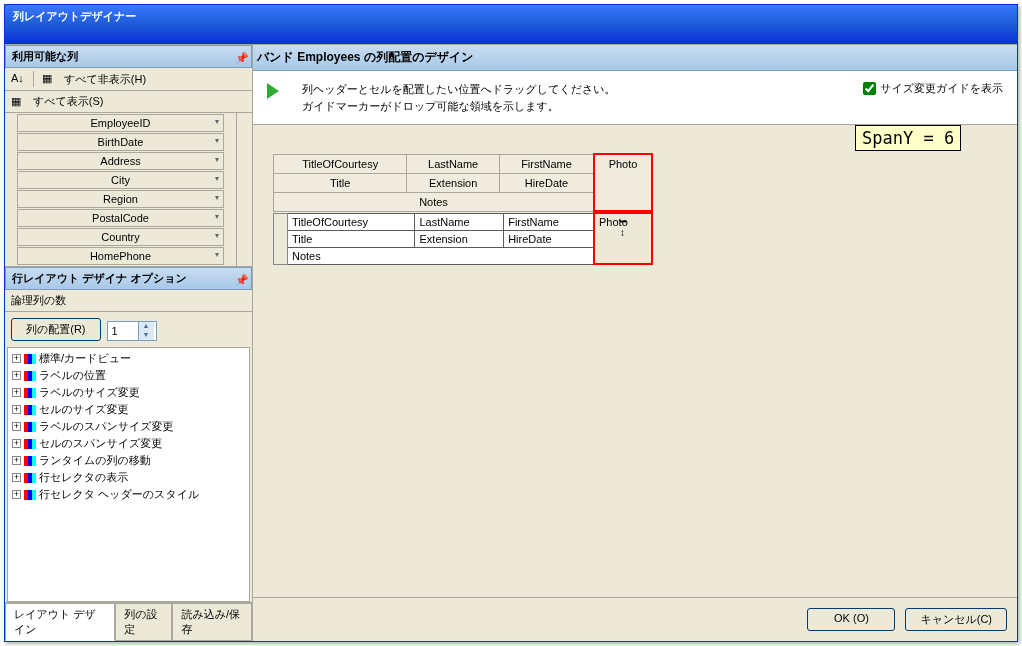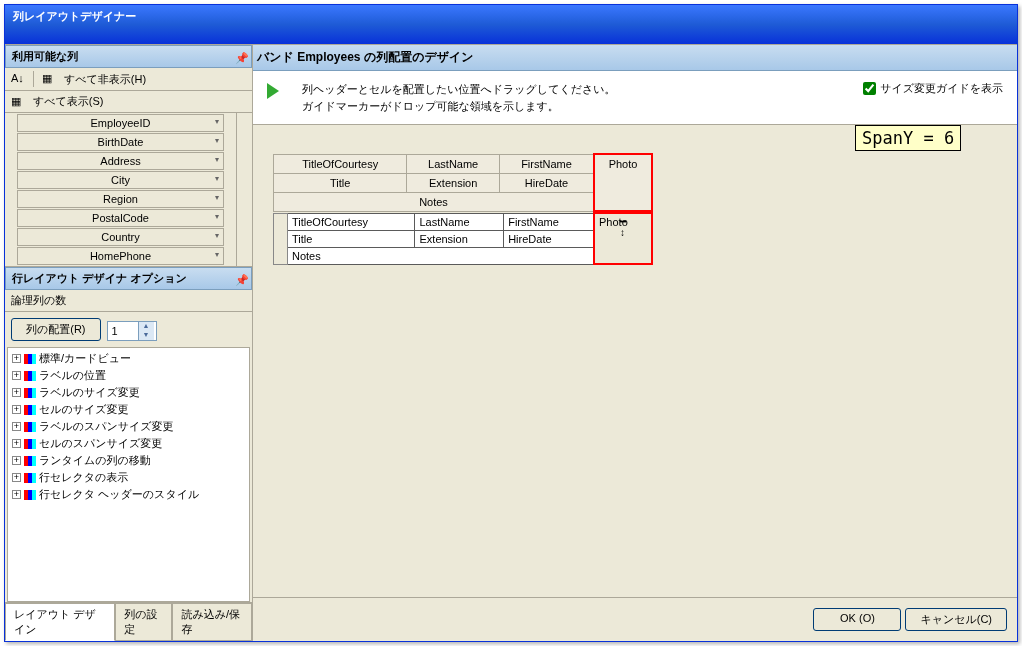--- a/index.html
+++ b/index.html
@@ -42,21 +42,21 @@
 .design-area { flex: 1; background: #ece9d8; padding: 10px 20px; position: relative; }
 .span-tip { position: absolute; left: 602px; top: 0px; background: #ffffc8; border: 1px solid #000; padding: 2px 6px; font-family: monospace; font-size: 17px; }
 .layout-table { border-collapse: collapse; width: 380px; margin-top: 18px; }
 .layout-table td { border: 1px solid #aca899; background: #efebde; text-align: center; padding: 3px 4px; font-size: 11px; }
 .layout-table .photo-hdr { background: #efebde; border: 2px solid red; }
 .data-table { border-collapse: collapse; width: 380px; }
 .data-table td { border: 1px solid #5a5a5a; background: #fff; text-align: left; padding: 2px 4px; font-size: 11px; }
 .data-table .rowset-handle { background: #ece9d8; width: 14px; border: 1px solid #888; }
 .data-table .photo-cell { background: #ece9d8; position: relative; border: 2px solid red; }
 .drag-cursor { position: absolute; left: 50%; top: 2px; transform: translateX(-50%); font-size: 10px; }
-.footer { padding: 10px; display: flex; justify-content: flex-end; gap: 4px; background: #ece9d8; border-top: 1px solid #aca899; }
+.footer { padding: 10px; display: flex; justify-content: flex-end; gap: 10px; background: #ece9d8; border-top: 1px solid #aca899; }
 .footer .xp-button { min-width: 88px; }
 .scrollbar-stub { width: 16px; background: #ece9d8; border-left: 1px solid #aca899;}
 </style>
 </head>
 <body>
 
 <div class="window">
   <div class="titlebar">
     <span>列レイアウトデザイナー</span>
   </div>

